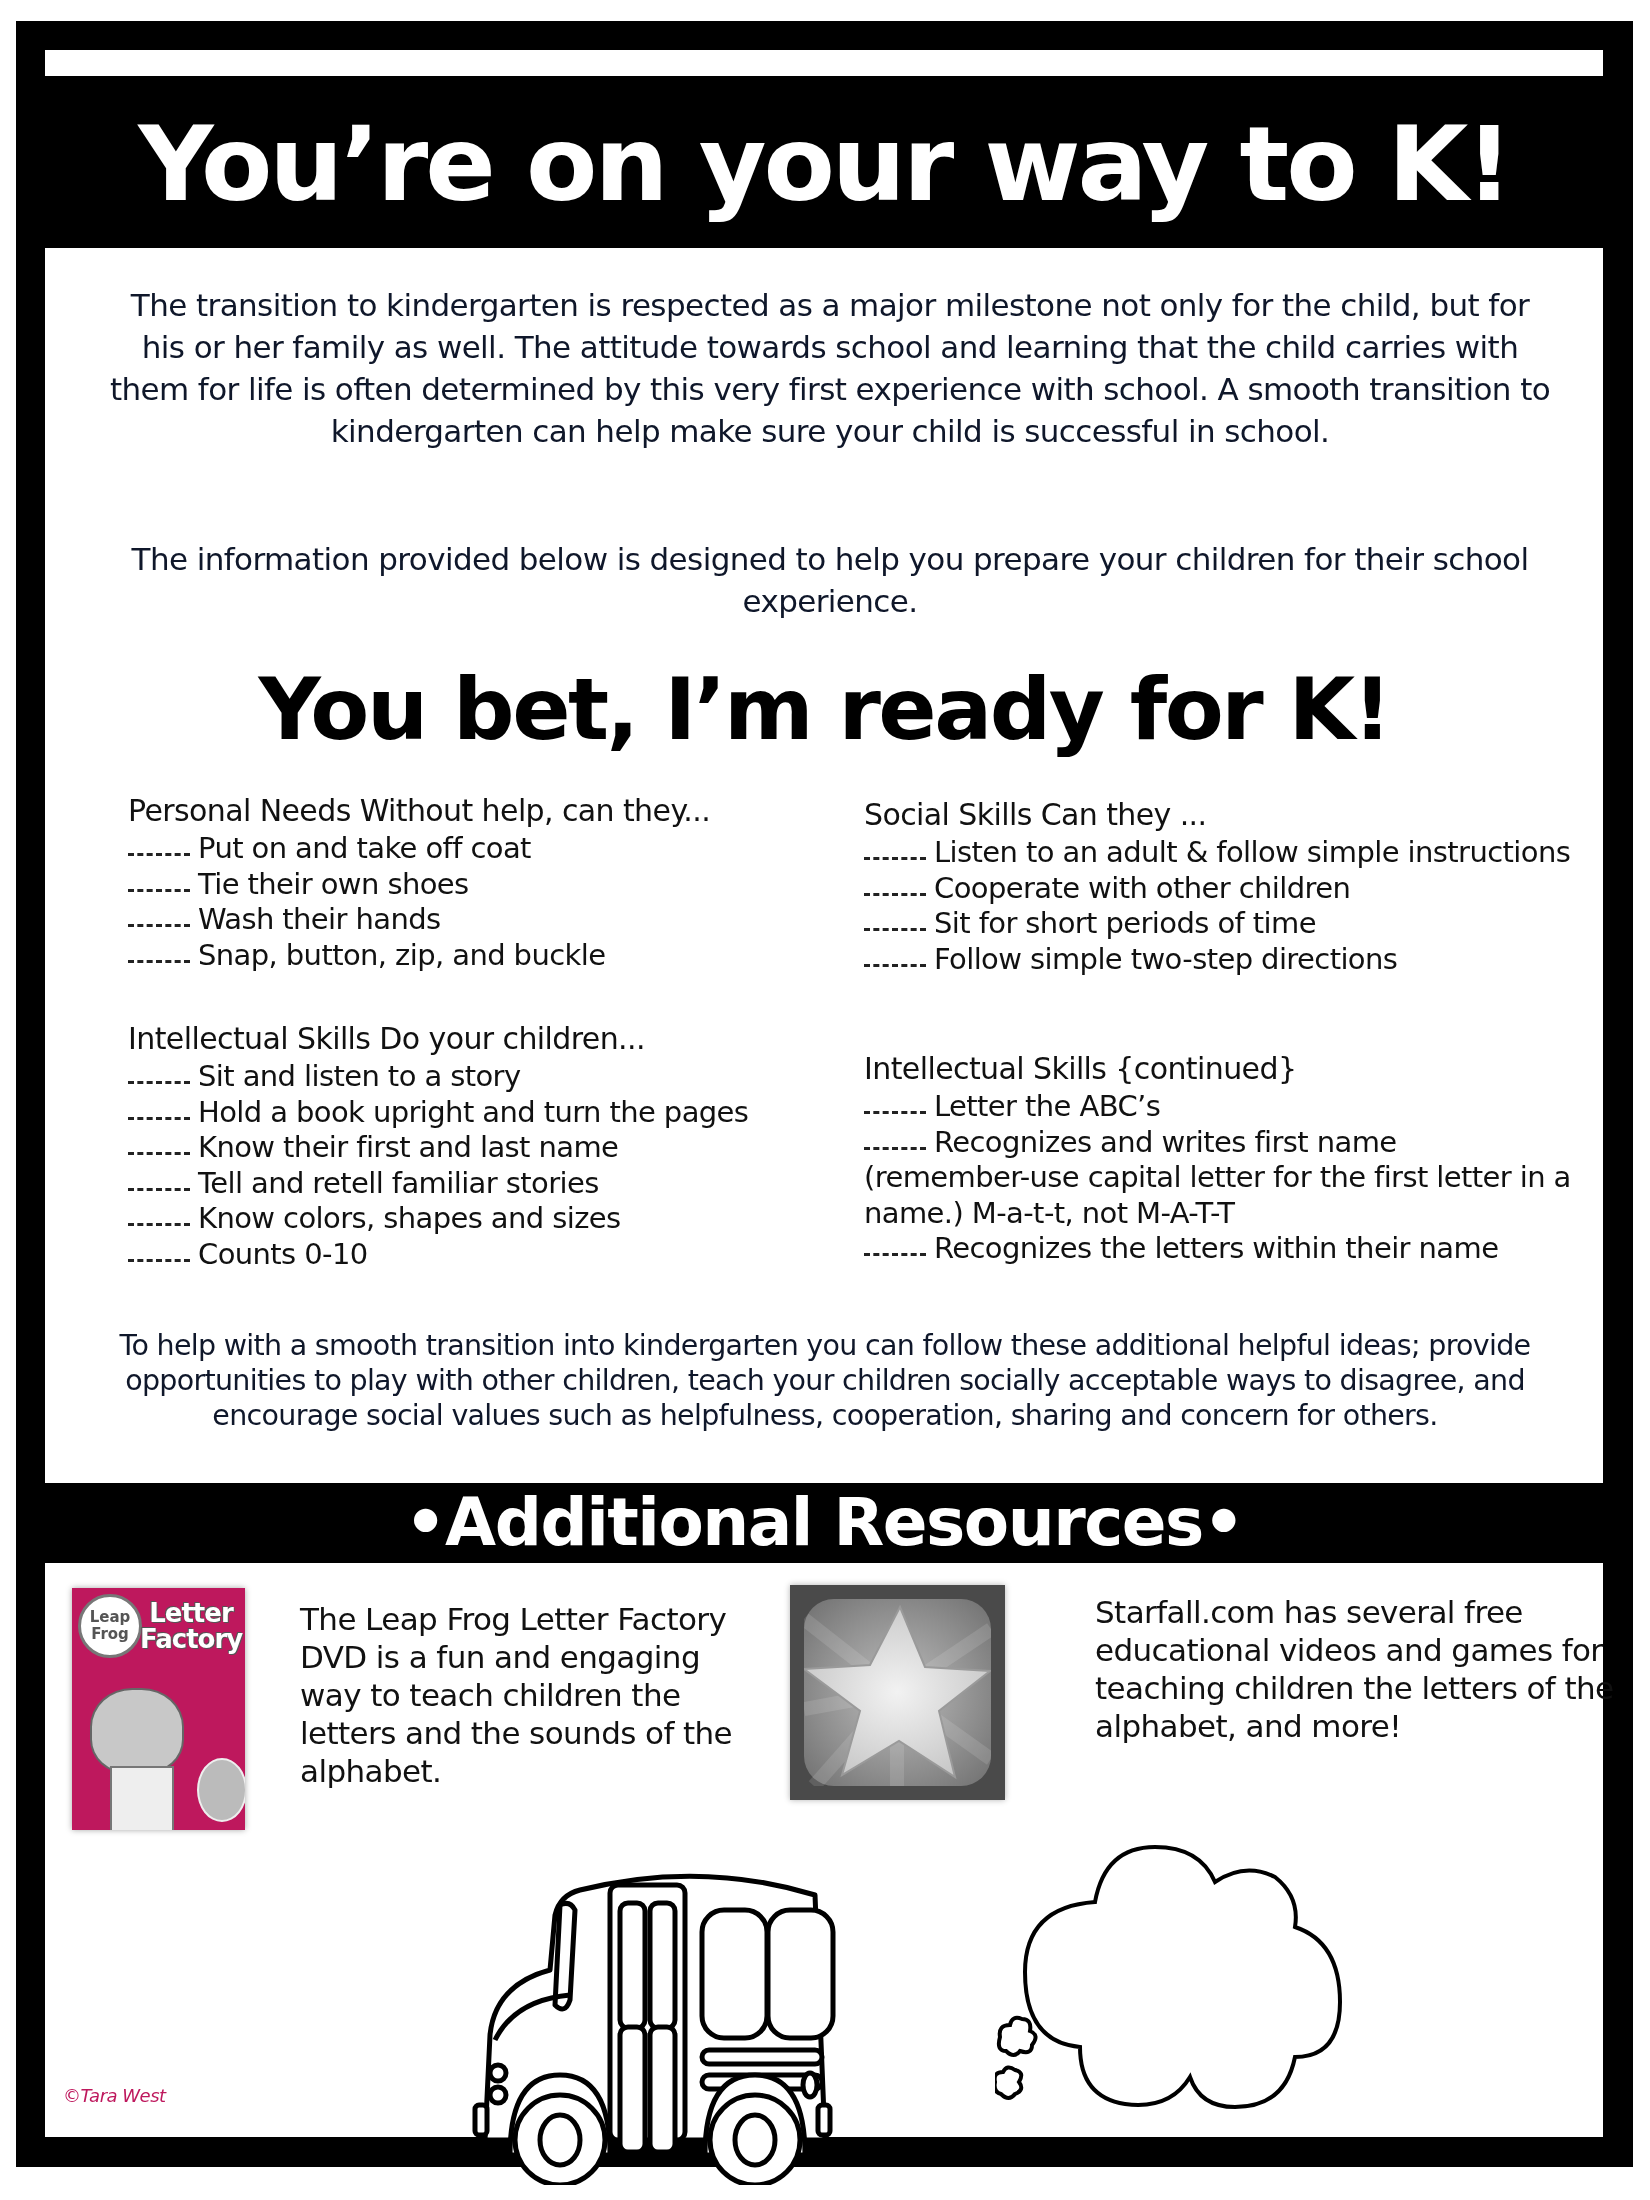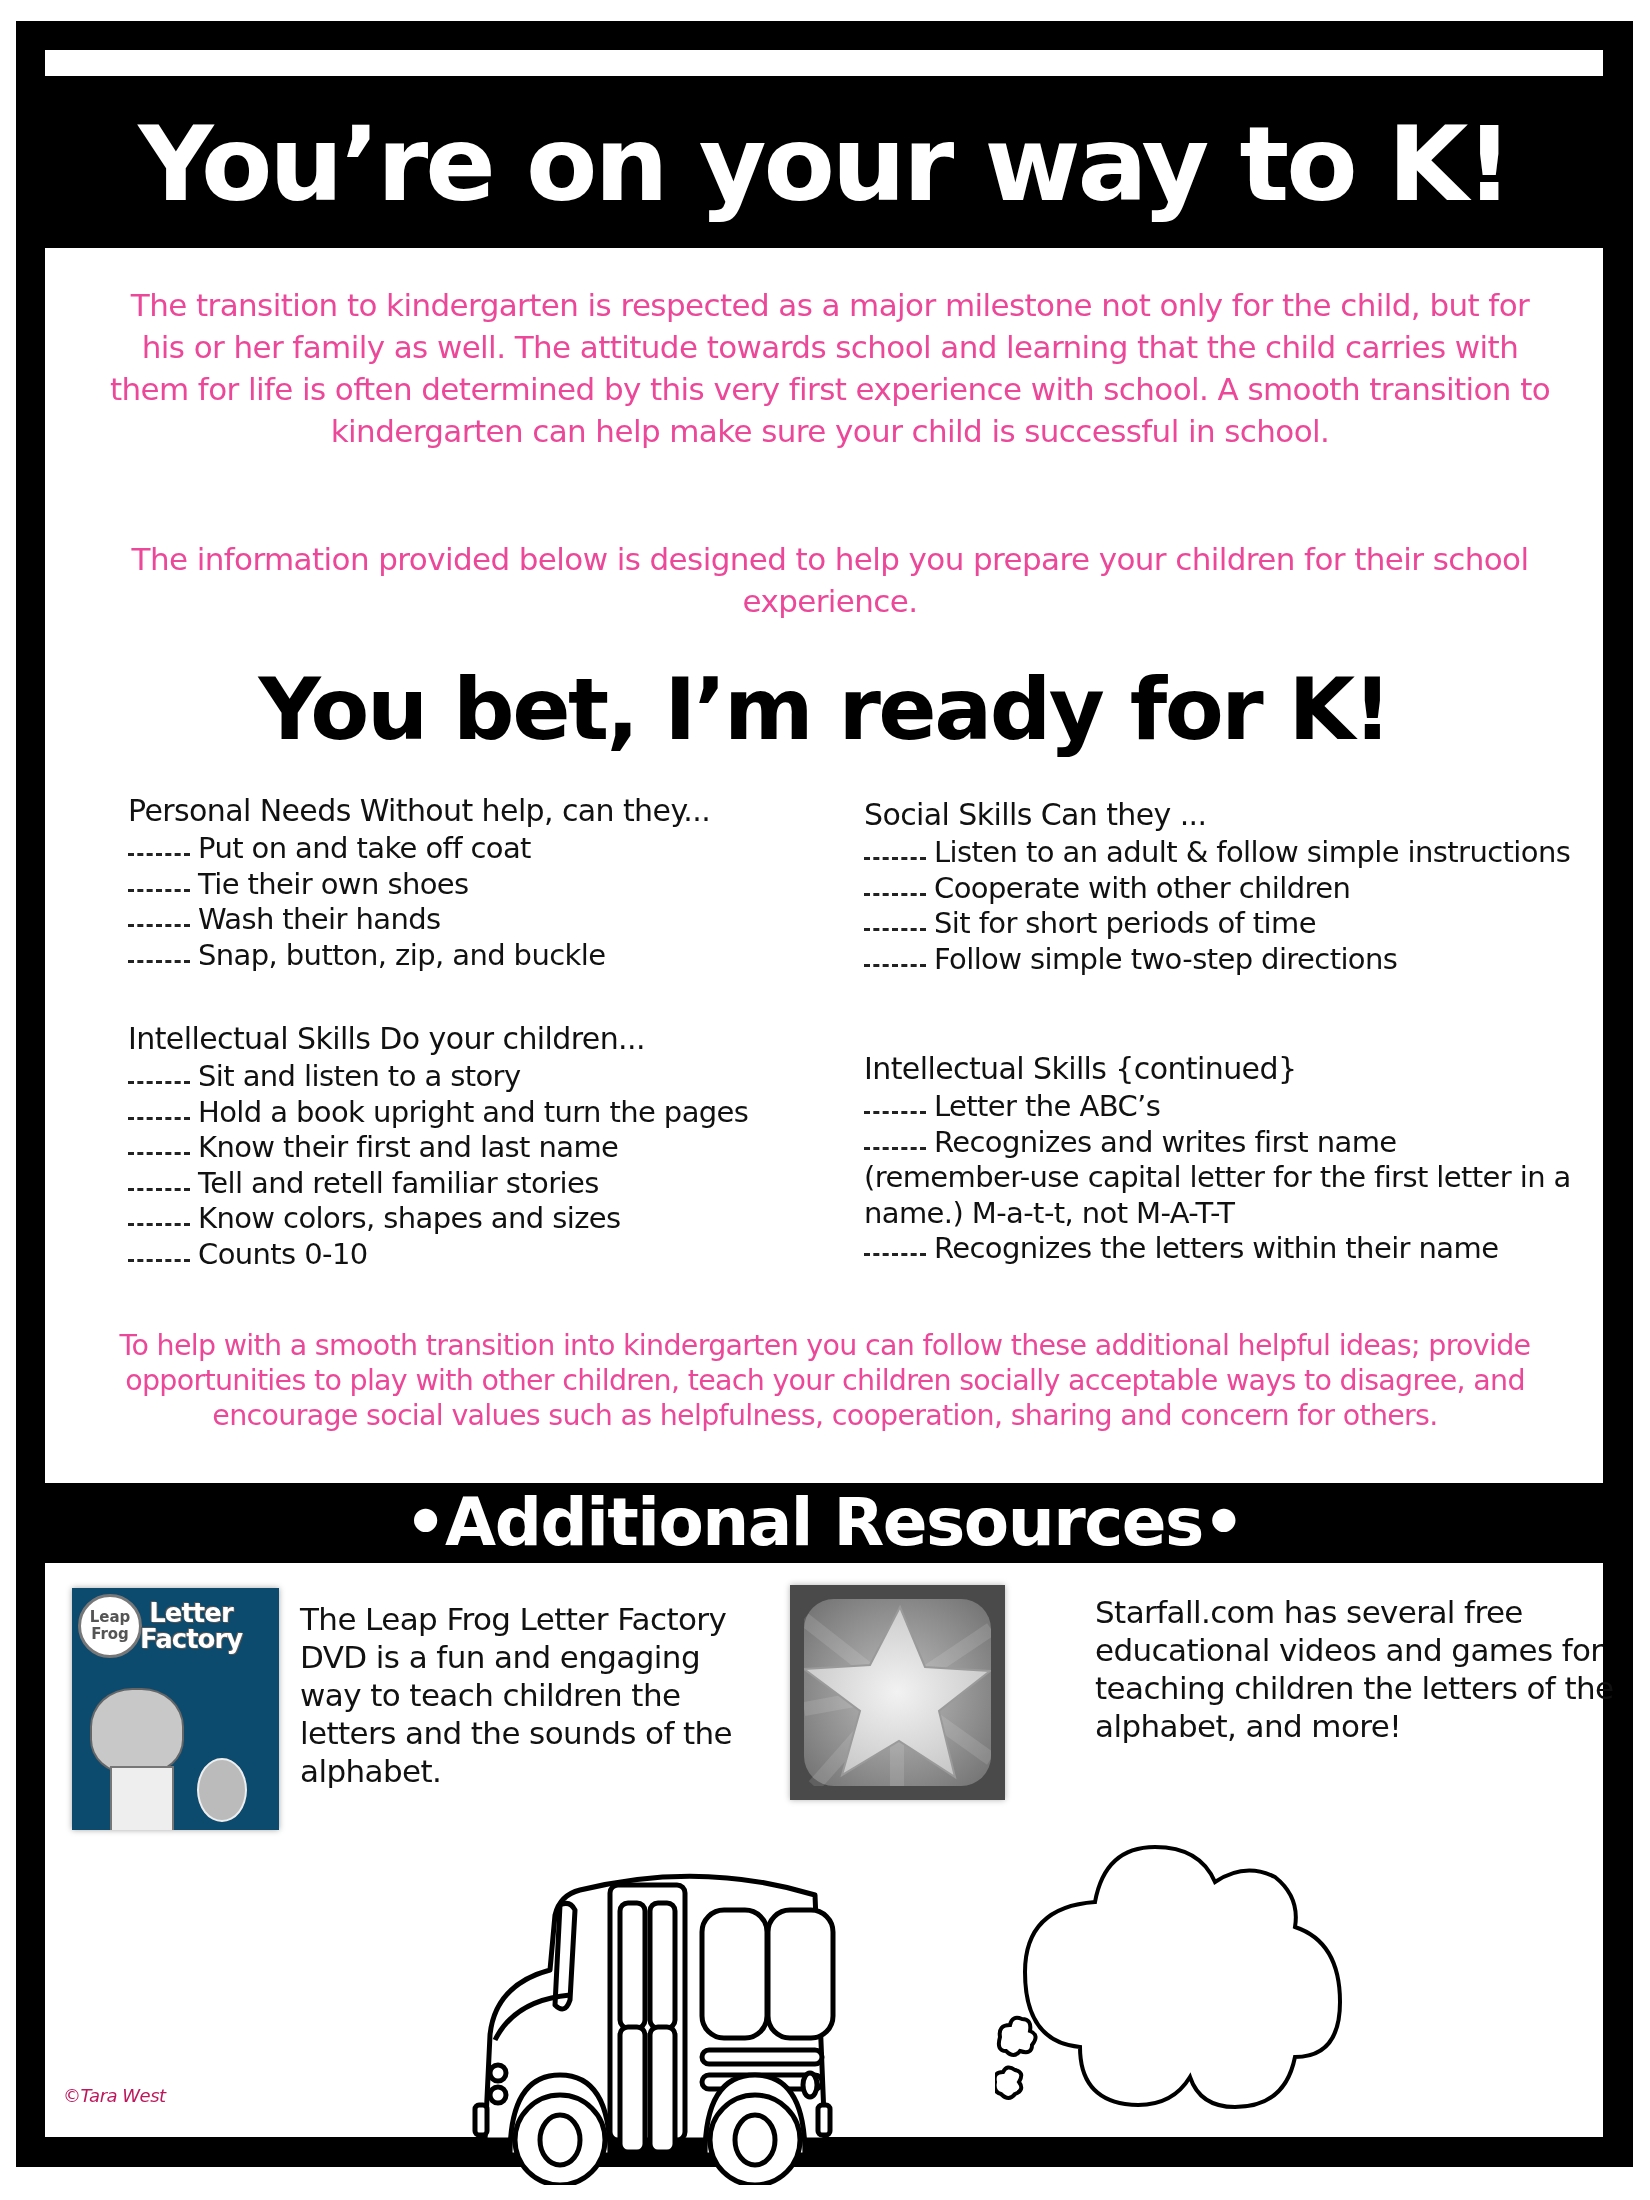--- a/index.html
+++ b/index.html
@@ -8,38 +8,38 @@
   .abs { position:absolute; }
   
   #frame { left:16px; top:21px; width:1617px; height:2146px; background:#000; }
   #top-bar { left:45px; top:50px; width:1558px; height:26px; background:#fff; }
   #title { left:45px; top:94px; width:1558px; height:140px; text-align:center;
            color:#fff; font-family:"DejaVu Sans", sans-serif; font-weight:bold;
            font-size:104px; line-height:140px; letter-spacing:-3px; white-space:nowrap; }
   #main-box { left:45px; top:248px; width:1558px; height:1235px; background:#fff; }
   .para { position:absolute; left:60px; width:1450px; text-align:center;
           font-family:"DejaVu Sans", sans-serif; font-size:31px; line-height:42px;
-          letter-spacing:-0.6px; color:#ec4899; }
+          letter-spacing:-0.6px; color:#0f172a; }
   #intro1 { top:36px; }
   #intro2 { top:290px; }
   #ready-title { position:absolute; left:0; width:1558px; top:406px; text-align:center;
           font-weight:bold; font-size:86px; line-height:110px; letter-spacing:-2.5px; color:#000; white-space:nowrap; }
   .section { position:absolute; font-size:29px; line-height:35.5px; letter-spacing:-0.6px; color:#111; white-space:nowrap;margin-left:36px; }
   .section .hd { font-size:30px; line-height:40px; }
   .blank { display:inline-block; width:62px; border-bottom:3px dashed #222; margin-right:8px; vertical-align:2px; height:0; }
   #sec-personal { left:47px; top:543px; }
   #sec-social { left:783px; top:547px; }
   #sec-intel { left:47px; top:771px; }
   #sec-intel2 { left:783px; top:801px; }
   .wrap { white-space:normal; width:760px; }
   #tips { left:10px; width:1540px; top:1080px; font-size:28.5px; line-height:35px; letter-spacing:-0.7px; }
   #res-title { left:45px; top:1483px; width:1558px; height:80px; text-align:center; color:#fff;
         font-weight:bold; font-size:66px; line-height:80px; letter-spacing:-1.5px; white-space:nowrap; }
   #res-box { left:45px; top:1563px; width:1558px; height:574px; background:#fff; }
-  #dvd { position:absolute; left:27px; top:25px; width:207px; height:242px; background:#0c4a6e;
+  #dvd { position:absolute; left:27px; top:25px; width:173px; height:242px; background:#be185d;
          box-shadow:0 0 6px rgba(0,0,0,0.35); overflow:hidden; }
   #dvd .logo { position:absolute; left:6px; top:6px; width:58px; height:58px; border-radius:50%; background:#fff;
          border:3px solid #777; font-weight:bold; font-size:15px; line-height:17px; text-align:center; color:#555;
          display:flex; align-items:center; justify-content:center; }
   #dvd .name { position:absolute; left:68px; top:12px; width:102px; color:#fff; font-weight:bold; font-size:26px;
          line-height:26px; text-align:center; text-shadow:1px 1px 0 #555, -1px -1px 0 #555; letter-spacing:-1px; }
   #dvd .frog { position:absolute; left:18px; top:100px; width:90px; height:82px; background:#c8c8c8; border-radius:45% 45% 40% 40%; border:2px solid #666; }
   #dvd .frog-body { position:absolute; left:38px; top:178px; width:60px; height:64px; background:#eee; border:2px solid #777; }
   #dvd .badge { position:absolute; left:125px; top:170px; width:46px; height:60px; border-radius:50%; background:#bbb; border:2px solid #eee; }
   .res-text { position:absolute; font-size:31px; line-height:38px; letter-spacing:-0.6px; color:#111; }

